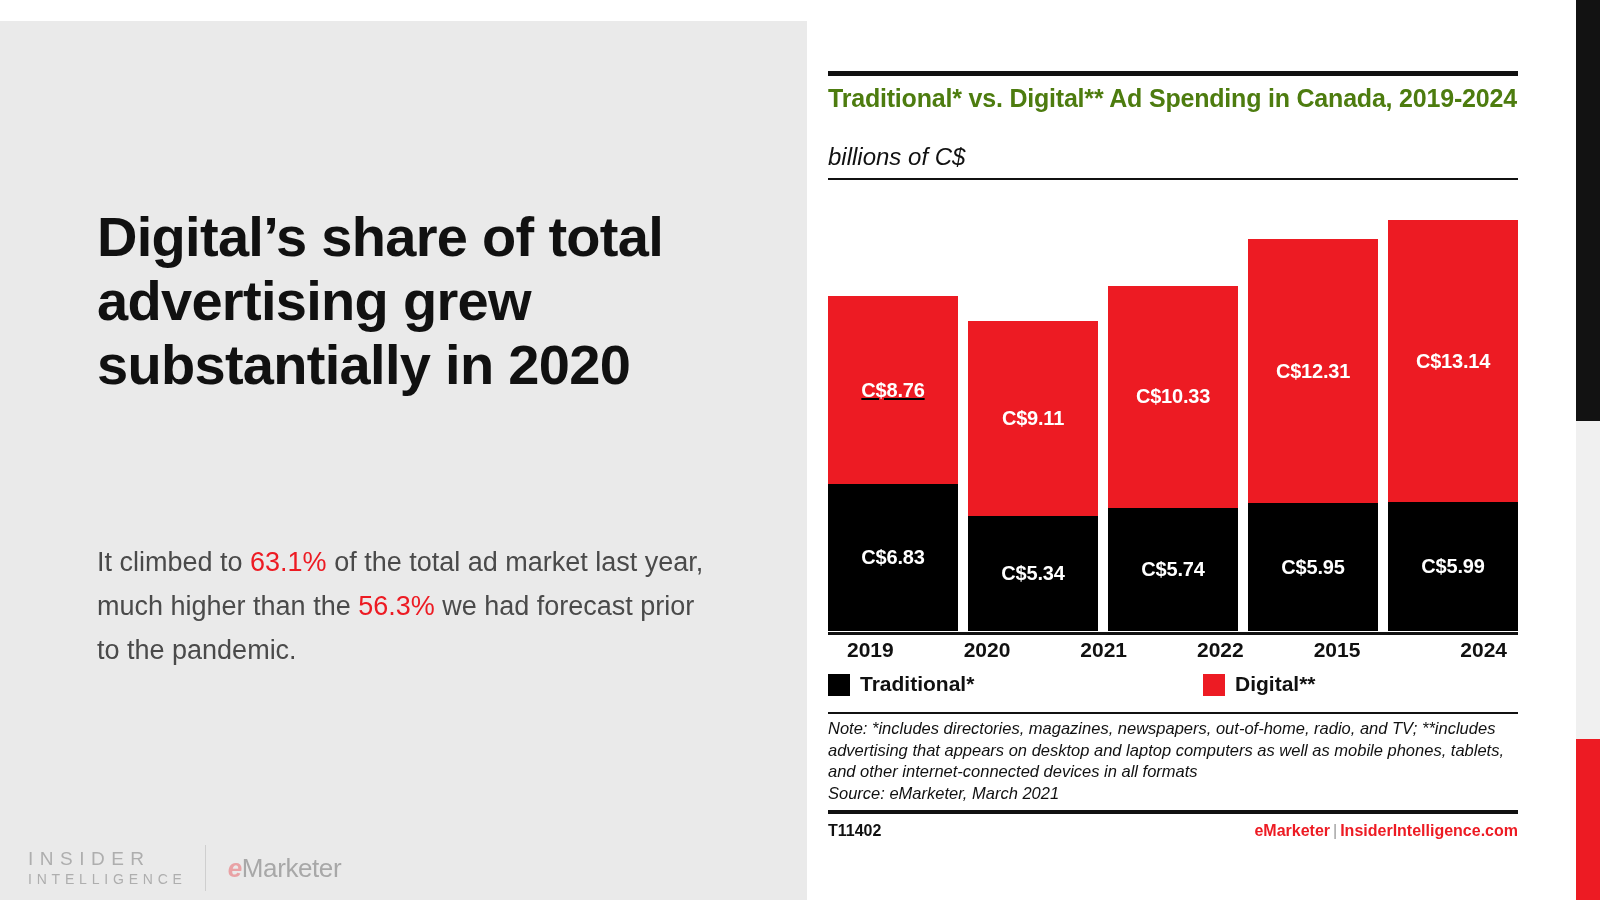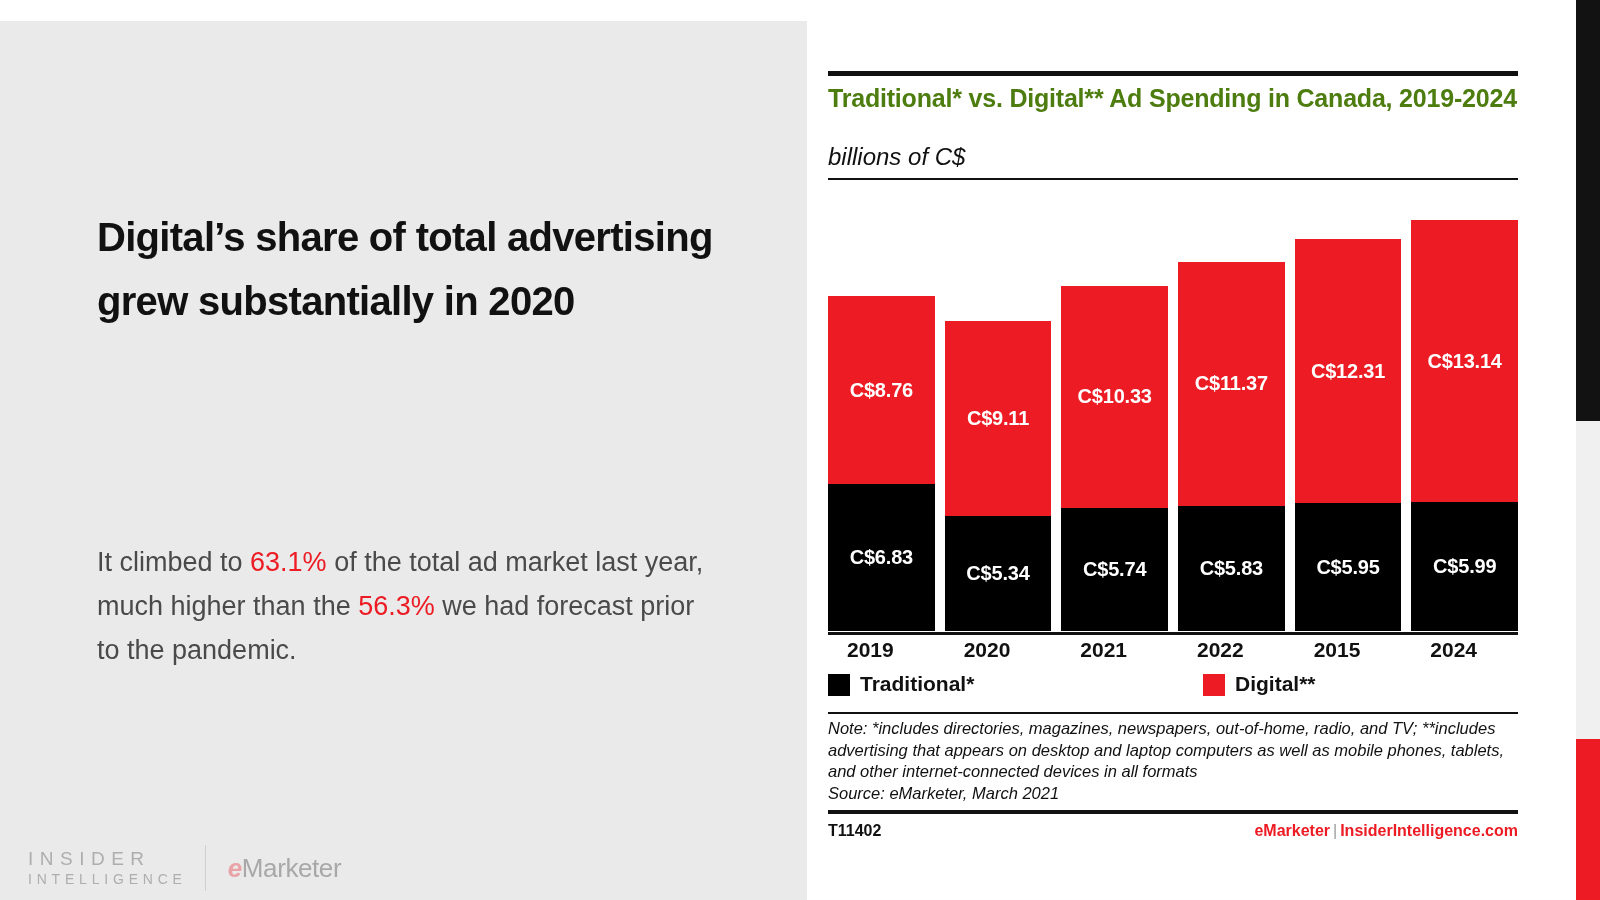--- a/index.html
+++ b/index.html
@@ -15,21 +15,21 @@
   .edge-gray  { position:absolute; left:1576px; top:421px; width:24px; height:318px; background:#f0f0f0; }
   .edge-red   { position:absolute; left:1576px; top:739px; width:24px; height:161px; background:#ED1B23; }
 
   
   .left-panel {
     position:absolute; left:0; top:21px; width:807px; height:879px;
     background:#EAEAEA;
   }
   .headline {
     position:absolute; left:97px; top:184px; width:640px;
-    font-size:40px; line-height:64px; font-weight:bold; color:#111;
+    font-size:56px; line-height:64px; font-weight:bold; color:#111;
     letter-spacing:-0.7px;
   }
   .subcopy {
     position:absolute; left:97px; top:519px; width:620px;
     font-size:27px; line-height:44px; color:#4a4a4a; font-weight:400;
   }
   .subcopy b { color:#ED1B23; font-weight:normal; }
 
   
   .logo { position:absolute; left:28px; top:822px; display:flex; align-items:center; height:50px; }
@@ -60,21 +60,21 @@
   .seg { position:relative; display:flex; align-items:center; justify-content:center; }
   .seg-digital { background:#ED1B23; }
   .seg-trad    { background:#000000; }
   .seg-label   { color:#ffffff; font-size:20px; font-weight:bold; letter-spacing:-0.2px; white-space:nowrap; }
 
   .axis-line { position:absolute; left:21px; top:611px; width:690px; height:3px; background:#111; }
 
   .xlabels { position:absolute; left:10px; top:617px; width:690px; height:30px; display:flex; }
   .xlabel { flex:1 1 0; margin:0 5px; text-align:center; font-size:21px; font-weight:bold; color:#111; }
   .xlabel:first-child { margin-left:0; }
-  .xlabel:last-child { margin-right:0; }
+  .xlabel:last-child { margin-right:0;text-align:right; }
 
   
   .legend { position:absolute; left:21px; top:651px; width:690px; height:28px; }
   .legend-item { position:absolute; display:flex; align-items:flex-end; }
   .legend-item.it0 { left:0px; }
   .legend-item.it1 { left:355px;padding-left:20px; }
   .swatch { width:22px; height:22px; margin-right:10px; }
   .sw-black { background:#000; }
   .sw-red { background:#ED1B23; }
   .legend-label { font-size:21px; font-weight:bold; color:#111; }
@@ -118,49 +118,41 @@
 
   <div class="chart-panel">
     <div class="rule-top"></div>
     <div class="chart-title">Traditional* vs. Digital** Ad Spending in Canada, 2019-2024</div>
     <div class="chart-sub">billions of C$</div>
     <div class="rule-sub"></div>
 
     <div class="plot">
       <div class="bars" id="bars">
           <div class="bar-col">
-            <div class="seg seg-digital" style="height: 42.7317%;">
+            <div class="seg seg-digital" style="height: 42.7317%; text-decoration: underline;">
               <span class="seg-label">C$8.76</span>
             </div>
             <div class="seg seg-trad" style="height: 33.3171%;">
               <span class="seg-label">C$6.83</span>
             </div>
           </div>
           <div class="bar-col">
             <div class="seg seg-digital" style="height: 44.439%;">
               <span class="seg-label">C$9.11</span>
             </div>
             <div class="seg seg-trad" style="height: 26.0488%;">
               <span class="seg-label">C$5.34</span>
             </div>
           </div>
           <div class="bar-col">
             <div class="seg seg-digital" style="height: 50.3902%;">
               <span class="seg-label">C$10.33</span>
             </div>
             <div class="seg seg-trad" style="height: 28%;">
               <span class="seg-label">C$5.74</span>
-            </div>
-          </div>
-          <div class="bar-col">
-            <div class="seg seg-digital" style="height: 55.4634%;">
-              <span class="seg-label">C$11.37</span>
-            </div>
-            <div class="seg seg-trad" style="height: 28.439%;">
-              <span class="seg-label">C$5.83</span>
             </div>
           </div>
           <div class="bar-col">
             <div class="seg seg-digital" style="height: 60.0488%;">
               <span class="seg-label">C$12.31</span>
             </div>
             <div class="seg seg-trad" style="height: 29.0244%;">
               <span class="seg-label">C$5.95</span>
             </div>
           </div>

